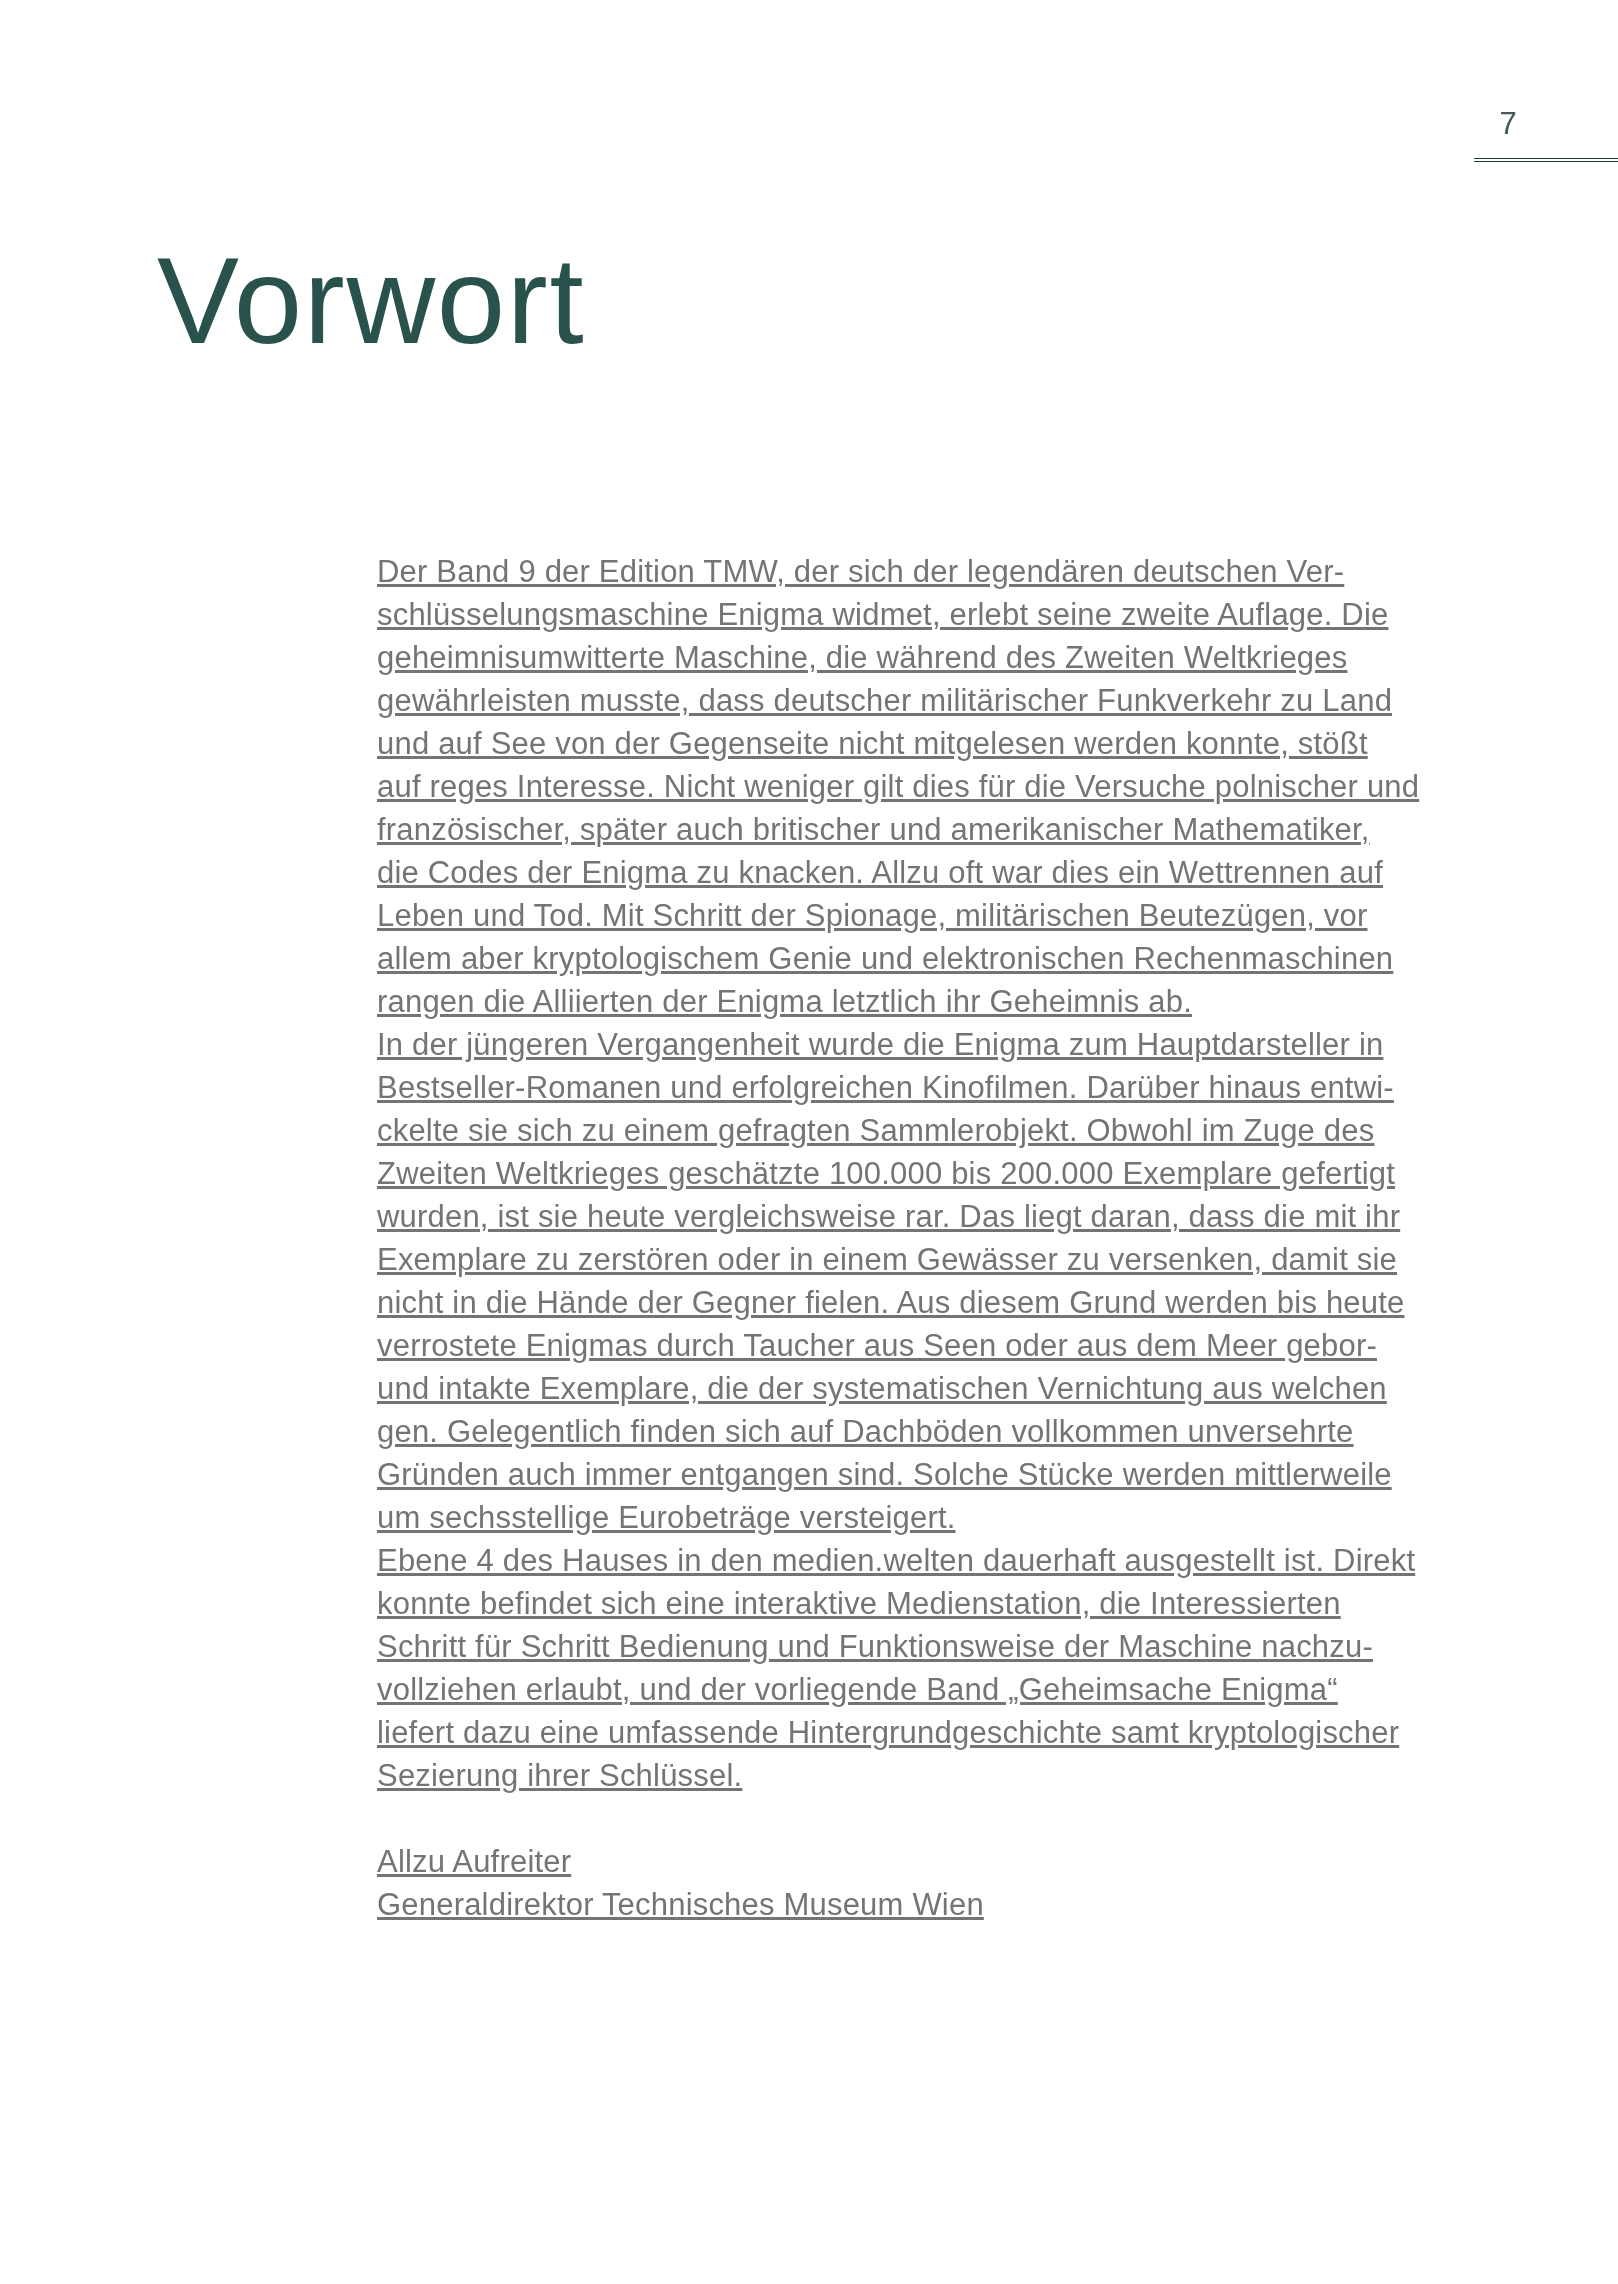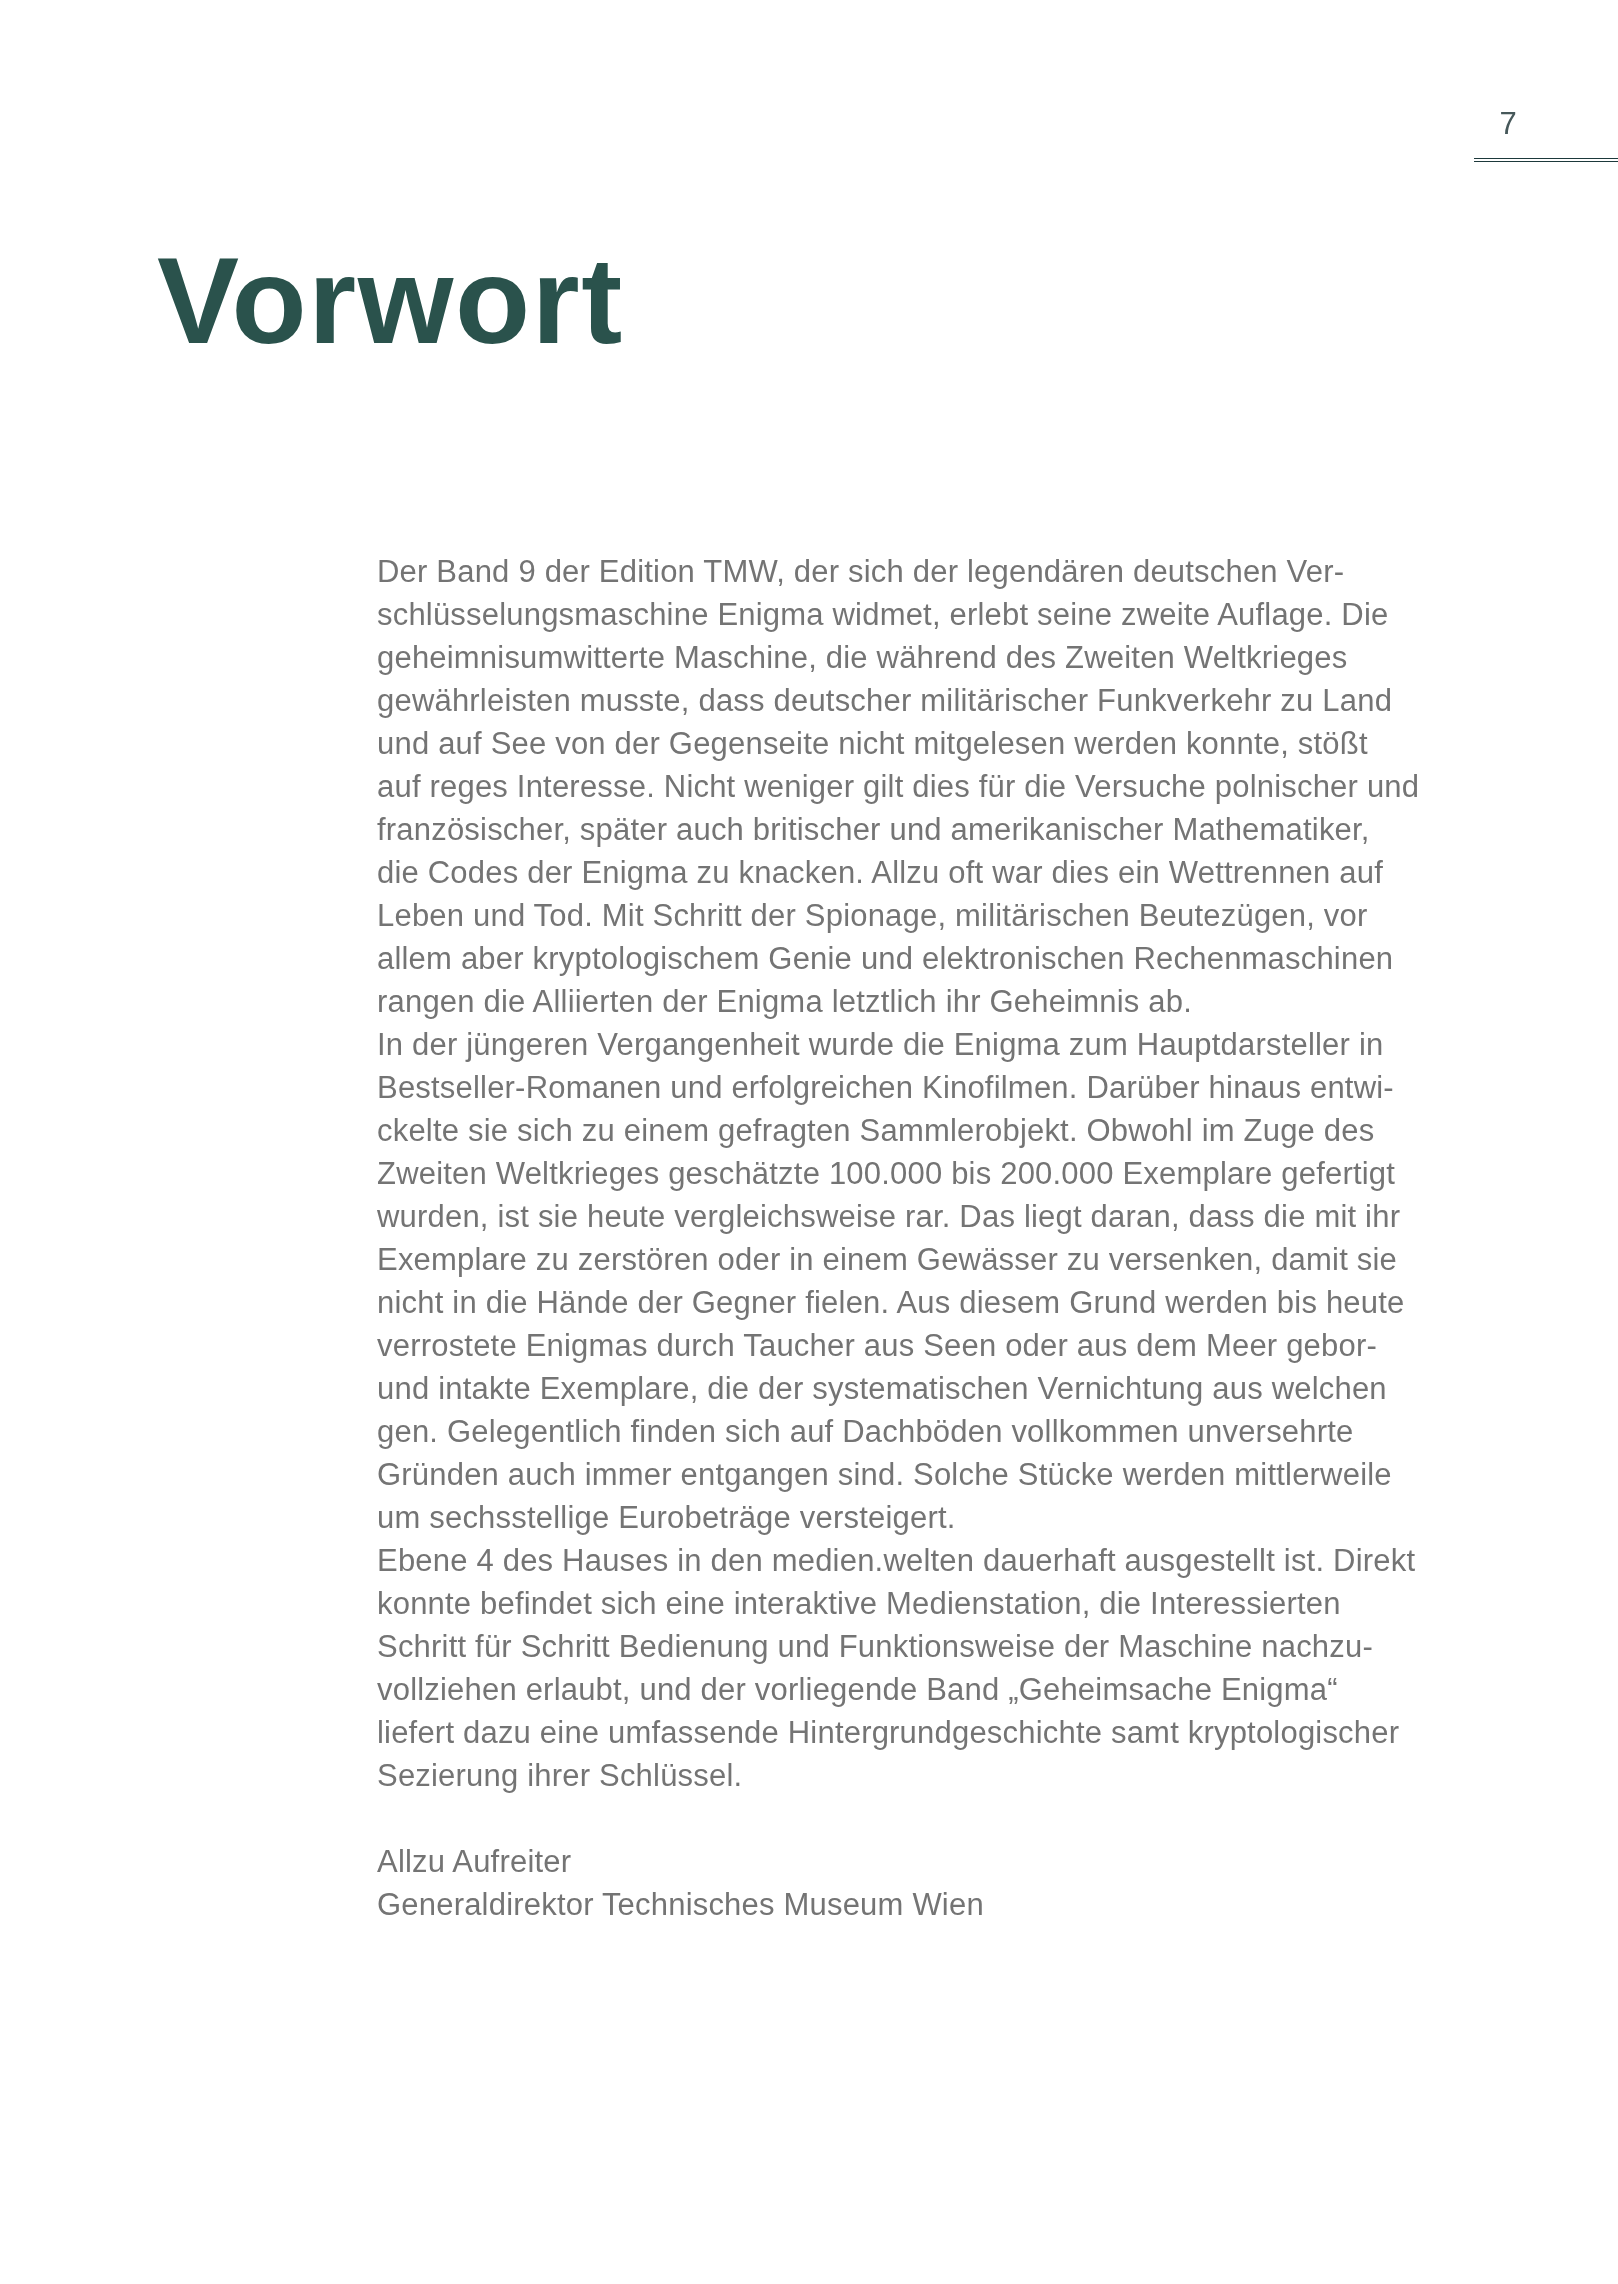--- a/index.html
+++ b/index.html
@@ -35,37 +35,38 @@
     border-bottom: 1.6px solid var(--rule-color, #1D393B);
     background: transparent;
   }
   .page-title {
     position: absolute;
     top: 239px;
     left: 157px;
     margin: 0;
     font-size: 123px;
     line-height: 1;
-    font-weight: 700;
+    font-weight: 400;
     letter-spacing: 1.6px;
     color: var(--heading-color, #2A524C);
   }
   .body-text {
     position: absolute;
     top: 550px;
     left: 377px;
     width: 1100px;
     font-size: 31px;
     line-height: 43px;
     letter-spacing: 0.2px;
     color: var(--body-color, #747474);
   }
   .text-line {
     white-space: nowrap;
     height: 43px;
+    text-decoration: underline;
   }
   .blank-line {
     height: 43px;
   }
 </style>
 </head>
 <body>
 
 <main class="page">
 

